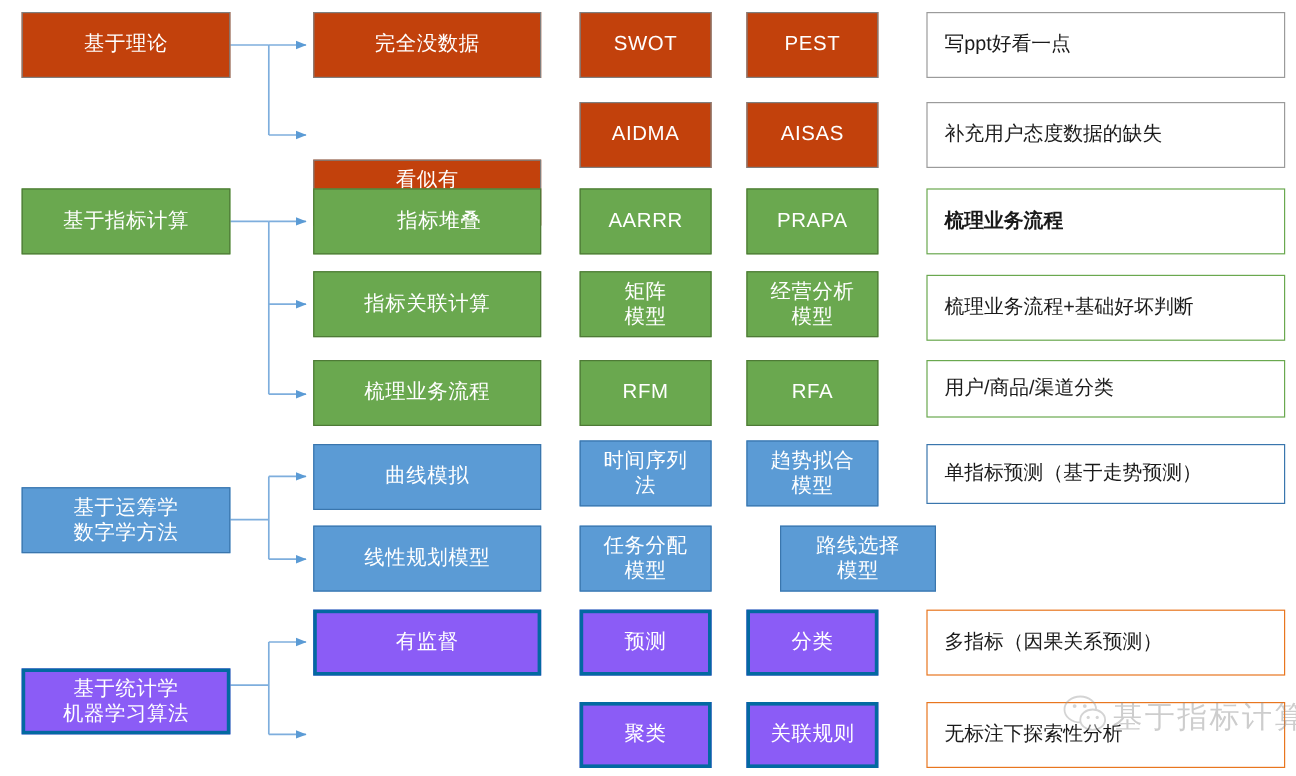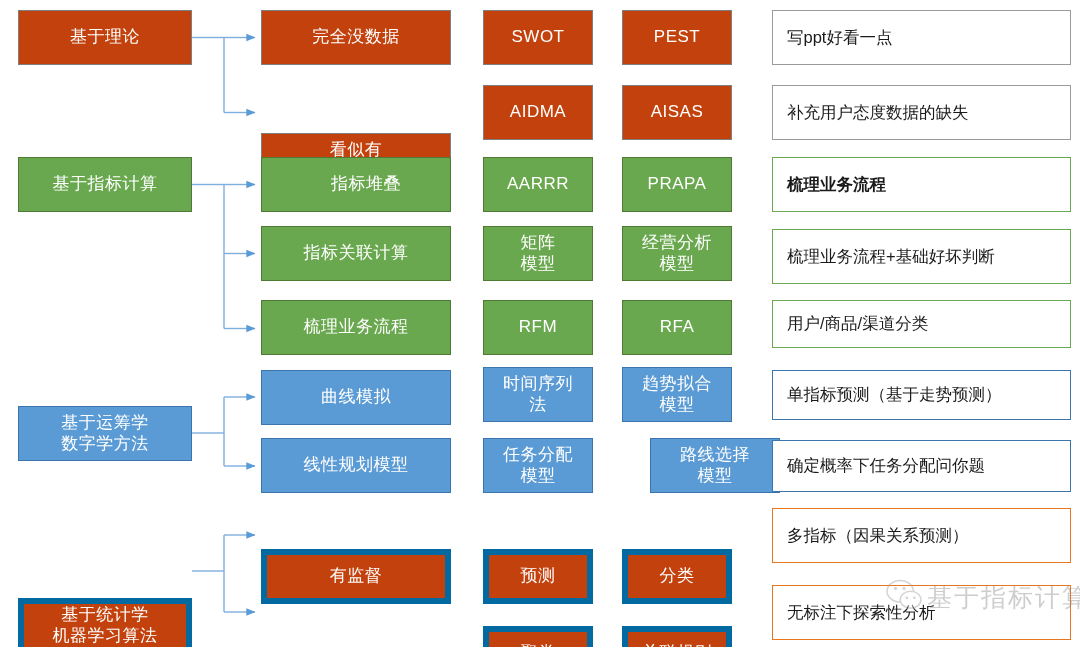--- a/index.html
+++ b/index.html
@@ -21,21 +21,21 @@
     text-align:center;
     line-height:1.18;
     white-space:pre-line;
     font-size:17px;
     color:#ffffff;
     letter-spacing:0.5px;
   }
   .box.gray{background:#c2410c;border:1px solid #7f7f7f;}
   .box.green{background:#6aa84f;border:1px solid #4e7a36;}
   .box.blue{background:#5b9bd5;border:1px solid #3a76ad;}
-  .box.orange{background:#c2410c;border:6px solid #0369a1;margin-top:41px;}
+  .box.orange{background:#8b5cf6;border:3px solid #0369a1;}
 
   .box.note{
     background:#ffffff;
     color:#1a1a1a;
     justify-content:flex-start;
     text-align:left;
     padding-left:14px;
     font-size:16.5px;
     letter-spacing:0;
   }
@@ -142,21 +142,20 @@
 法</div>
   <div class="box blue" style="left:622px;top:367px;width:110px;height:55px;">趋势拟合
 模型</div>
   <div class="box note n-blue" style="left:772px;top:370px;width:299px;height:50px;">单指标预测（基于走势预测）</div>
 
   <div class="box blue" style="left:261px;top:438px;width:190px;height:55px;">线性规划模型</div>
   <div class="box blue" style="left:483px;top:438px;width:110px;height:55px;">任务分配
 模型</div>
   <div class="box blue" style="left:622px;top:438px;width:130px;height:55px;margin-left:28px;">路线选择
 模型</div>
-  <div class="box note n-blue" style="left:772px;top:440px;width:299px;height:52px;">确定概率下任务分配问你题</div>
 
   <div class="box orange" style="left:18px;top:557px;width:174px;height:55px;">基于统计学
 机器学习算法</div>
 
   <div class="box orange" style="left:261px;top:508px;width:190px;height:55px;">有监督</div>
   <div class="box orange" style="left:483px;top:508px;width:110px;height:55px;">预测</div>
   <div class="box orange" style="left:622px;top:508px;width:110px;height:55px;">分类</div>
   <div class="box note n-orange" style="left:772px;top:508px;width:299px;height:55px;">多指标（因果关系预测）</div>
 
   <div class="box orange" style="left:483px;top:585px;width:110px;height:55px;">聚类</div>

